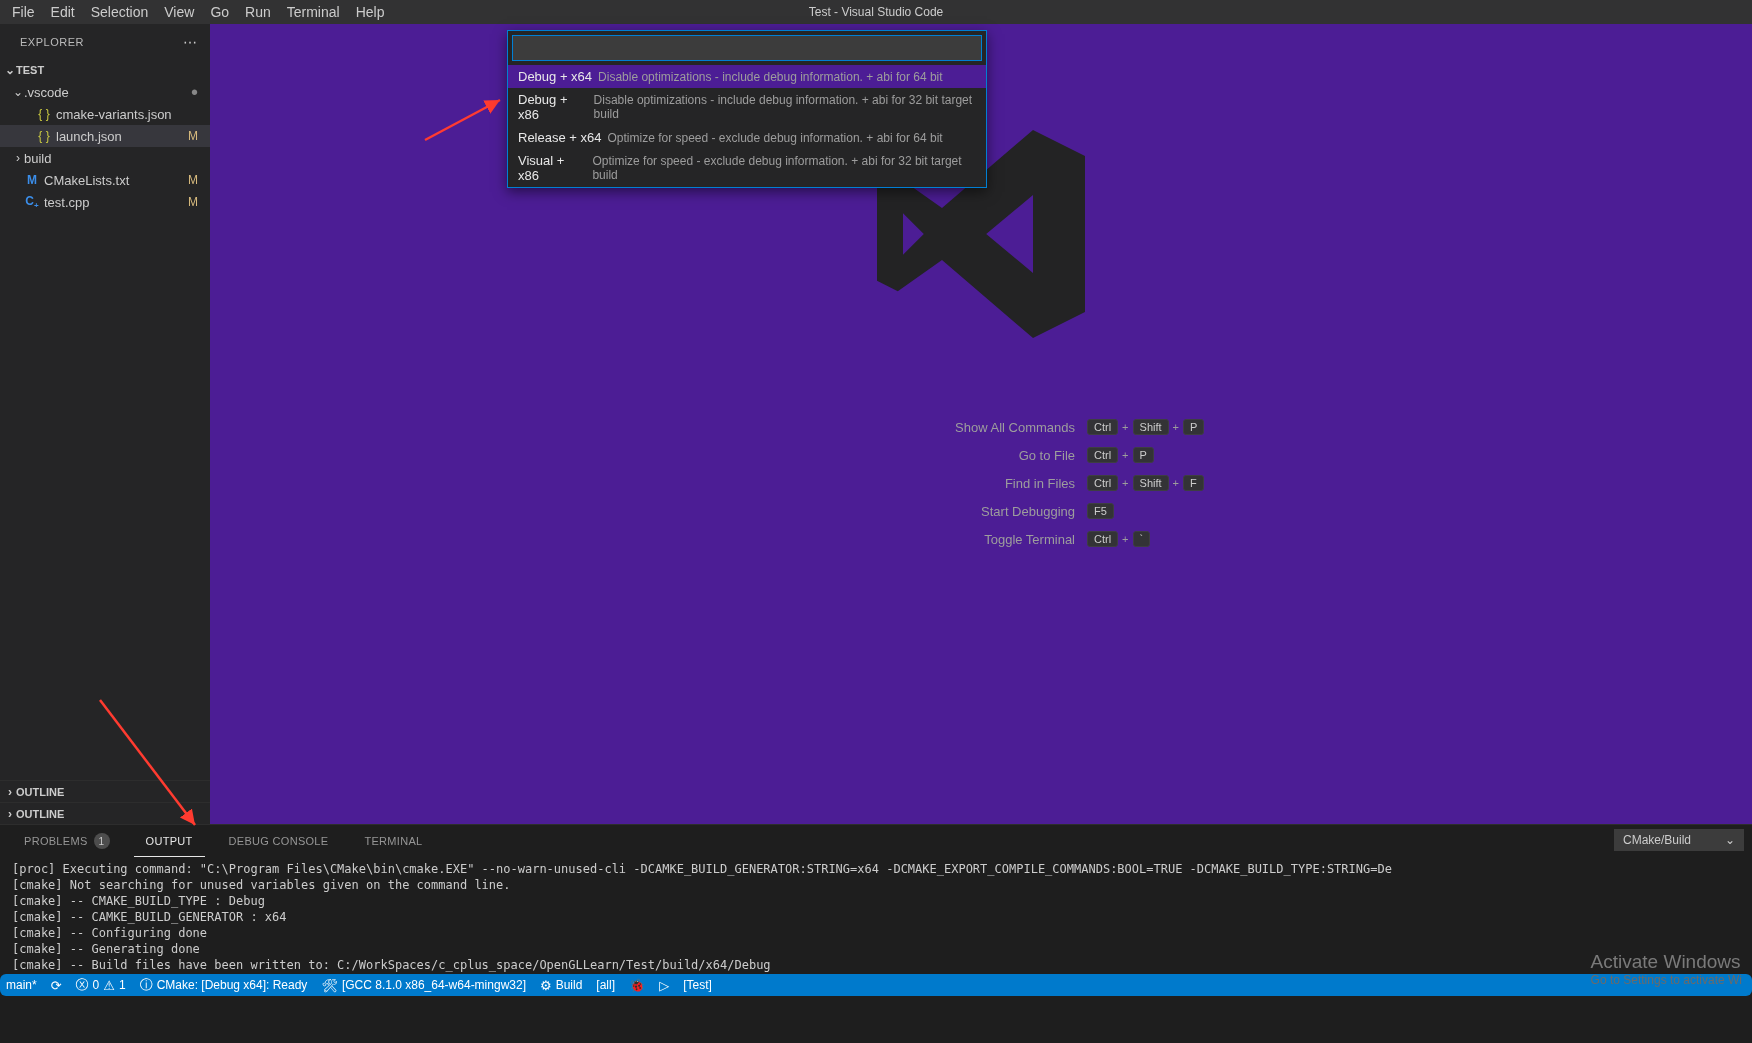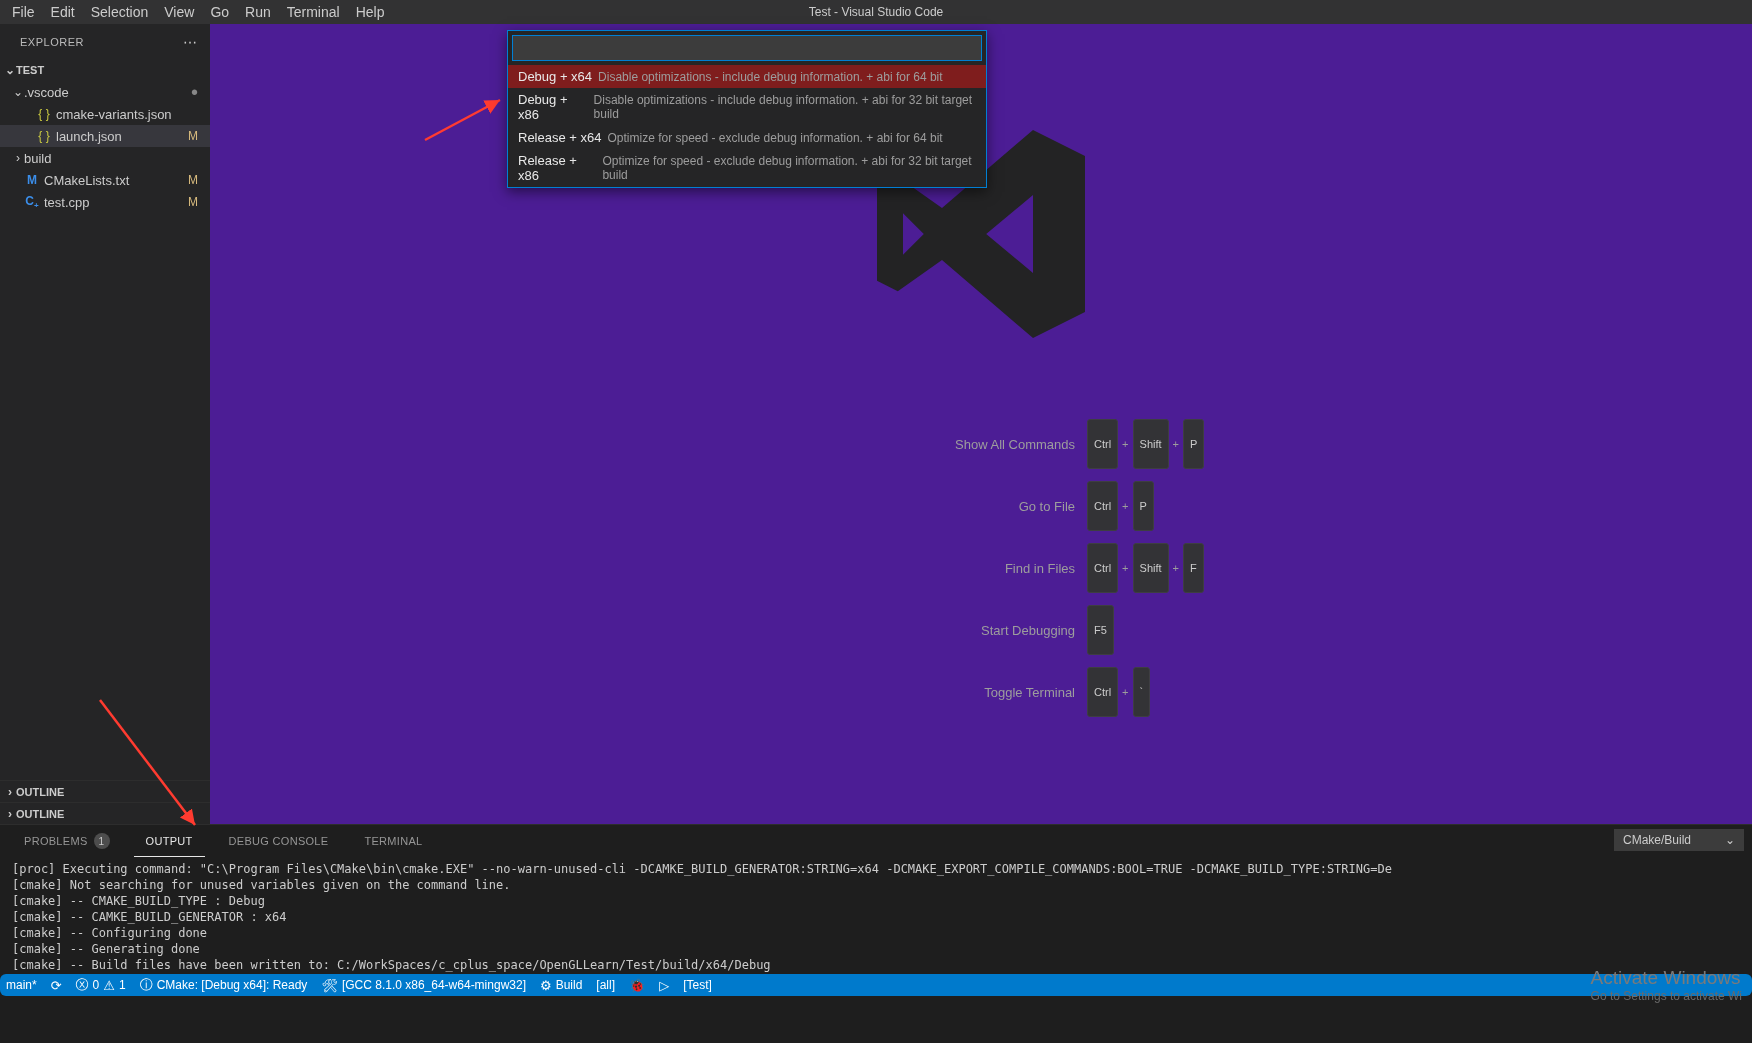--- a/index.html
+++ b/index.html
@@ -32,48 +32,48 @@
 .icon-cpp { color: #3b8eea; font-weight: bold; }
 
 
 .editor { flex: 1; background: #4c1d95; position: relative; display: flex; flex-direction: column; }
 .watermark { position: absolute; left: 50%; top: 80px; transform: translateX(-50%); opacity: 1; }
 .watermark svg { width: 260px; height: 260px; }
 .shortcuts { position: absolute; left: 0; right: 0; top: 395px; display: flex; flex-direction: column; gap: 12px; align-items: center; }
 .shortcut-row { display: flex; align-items: center; gap: 12px; }
 .shortcut-row .label { color: #9d9d9d; font-size: 13px; text-align: right; width: 380px; }
 .keys { display: flex; align-items: center; gap: 4px; width: 180px; }
-.key { background: #333336; border: 1px solid #3e3e42; border-radius: 3px; padding: 18px 6px; font-size: 11px; color: #cccccc; }
+.key { background: #333336; border: 1px solid #3e3e42; border-radius: 3px; padding: 1px 6px; font-size: 11px; color: #cccccc; }
 .plus { color: #9d9d9d; font-size: 11px; }
 
 
 .quickpick { position: absolute; left: 507px; top: 30px; width: 480px; background: #252526; border: 1px solid #007fd4; box-shadow: 0 4px 12px rgba(0,0,0,0.5); z-index: 100; }
 .quickpick-input { height: 26px; margin: 4px; border: 1px solid #007fd4; background: #3c3c3c; }
 .quickpick-list { }
 .quickpick-item { padding: 4px 10px; display: flex; align-items: baseline; gap: 6px; font-size: 13px; }
-.quickpick-item.selected { background: #7f1d1d; }
+.quickpick-item.selected { background: #4c1d95; }
 .quickpick-item .primary { color: #e8e8e8; }
 .quickpick-item .desc { color: #9d9d9d; font-size: 12px; }
 
 
 .arrow1 { position: absolute; left: 420px; top: 95px; z-index: 50; }
 .arrow2 { position: absolute; left: 90px; top: 695px; z-index: 50; }
 
 
 .panel { background: #1e1e1e; border-top: 1px solid #2d2d2d; height: 150px; display: flex; flex-direction: column; }
 .panel-tabs { display: flex; align-items: center; height: 32px; padding: 0 12px; gap: 12px; position: relative; }
 .panel-tab { padding: 0 12px; height: 100%; display: flex; align-items: center; color: #969696; font-size: 11px; letter-spacing: 0.3px; }
 .panel-tab.active { color: #e7e7e7; border-bottom: 1px solid #e7e7e7; }
 .panel-tab .badge { background: #4d4d4d; border-radius: 10px; min-width: 16px; height: 16px; display: inline-flex; align-items: center; justify-content: center; font-size: 10px; margin-left: 6px; color: #ccc; }
 .panel-right { position: absolute; right: 8px; top: 4px; display: flex; align-items: center; gap: 4px; margin-left: 48px; }
 .panel-select { background: #3c3c3c; border: 1px solid #3c3c3c; color: #ccc; height: 22px; padding: 0 8px; font-size: 12px; width: 130px; display: flex; align-items: center; justify-content: space-between; }
 .output-body { flex: 1; padding: 4px 12px; font-family: Consolas, monospace; font-size: 12px; color: #cccccc; line-height: 16px; white-space: pre; overflow: hidden; }
 
 
-.activate { position: absolute; right: 10px; bottom: 40px; text-align: left; color: #6f6f6f; }
+.activate { position: absolute; right: 10px; bottom: 56px; text-align: left; color: #6f6f6f; }
 .activate .h { font-size: 19px; color: #7a7a7a; }
 .activate .s { font-size: 12px; color: #6a6a6a; }
 
 
 .sidebar-bottom { margin-top: auto; }
 .sidebar-bottom .section-header { border-top: 1px solid #2d2d2d; padding-left: 4px; }
 
 
 .statusbar { height: 22px; background: #007acc; display: flex; align-items: center; color: #ffffff; font-size: 12px; padding: 0 0; gap: 2px; border-radius: 6px; }
 .status-item { padding: 0 6px; height: 100%; display: flex; align-items: center; gap: 4px; }
@@ -212,21 +212,21 @@
     </div>
     <div class="quickpick-item">
       <span class="primary">Debug + x86</span>
       <span class="desc">Disable optimizations - include debug information. + abi for 32 bit target build</span>
     </div>
     <div class="quickpick-item">
       <span class="primary">Release + x64</span>
       <span class="desc">Optimize for speed - exclude debug information. + abi for 64 bit</span>
     </div>
     <div class="quickpick-item">
-      <span class="primary">Release + x86</span>
+      <span class="primary">Visual + x86</span>
       <span class="desc">Optimize for speed - exclude debug information. + abi for 32 bit target build</span>
     </div>
   </div>
 </div>
 
 <svg class="arrow1" width="90" height="50">
   <defs>
       <marker id="ah1" markerWidth="8" markerHeight="8" refX="6" refY="3" orient="auto">
         <path d="M0,0 L6,3 L0,6 Z" fill="#ff3b30"></path>
       </marker>

